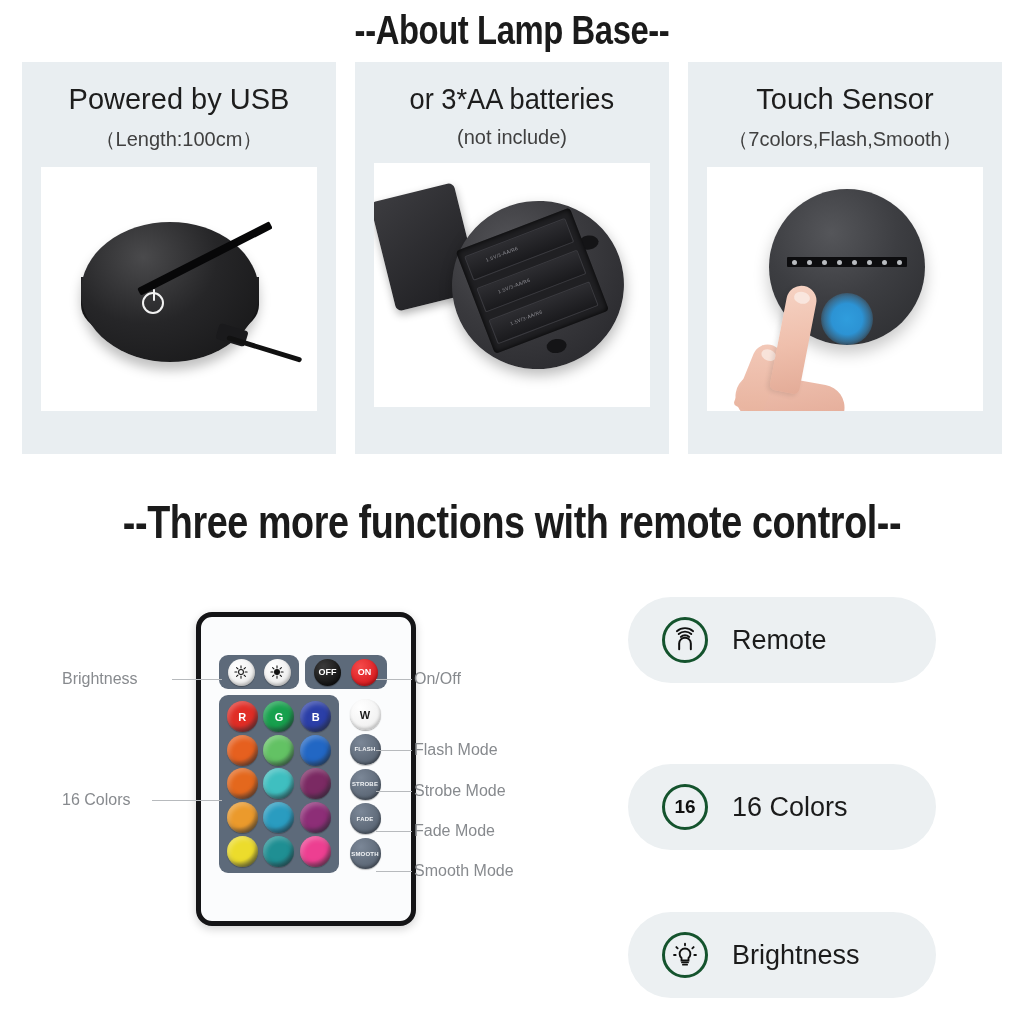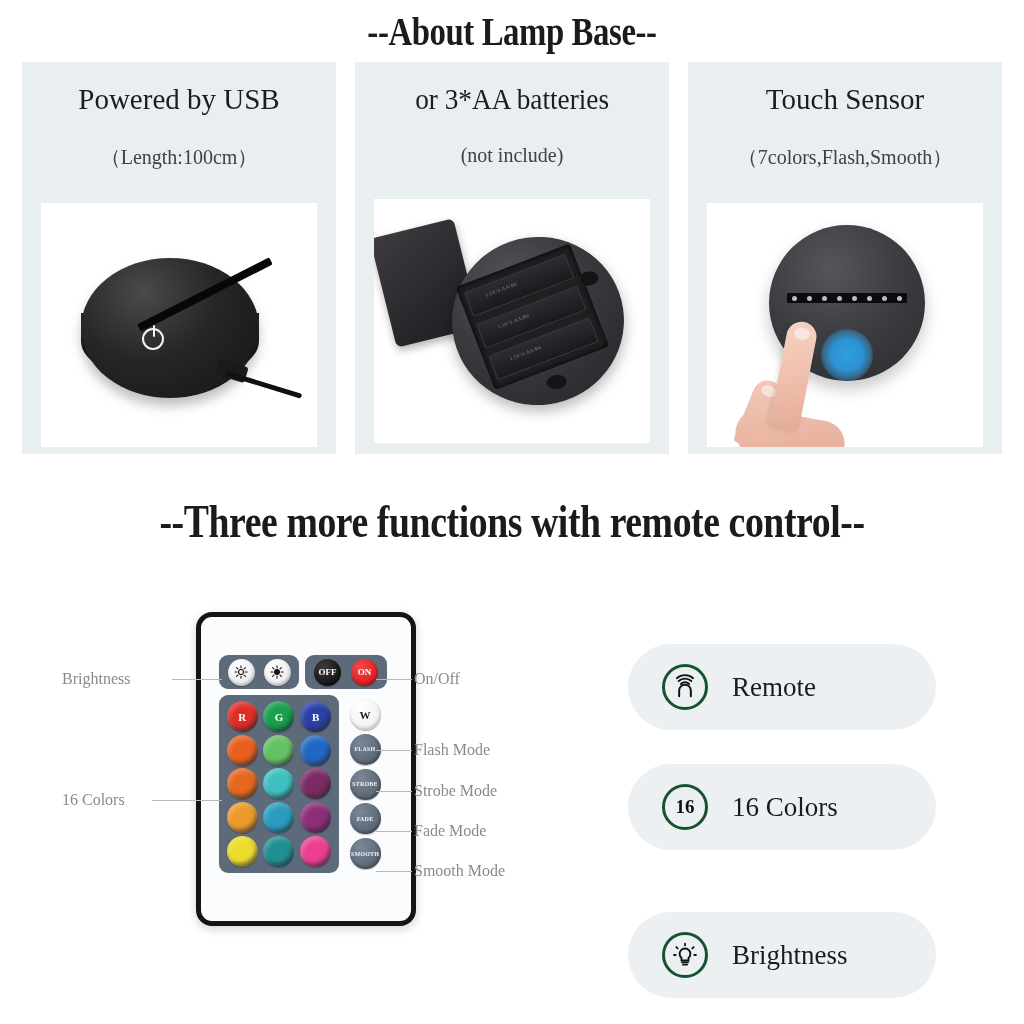--- a/index.html
+++ b/index.html
@@ -2,40 +2,40 @@
 <html><head>
 <meta charset="utf-8">
 <style>
   html,body{margin:0;padding:0;}
   body{
     width:1024px;height:1024px;
     background:#ffffff;
     font-family:"Liberation Sans","DejaVu Sans",sans-serif;
     overflow:hidden;position:relative;
   }
-  .stage{position:absolute;left:0;top:0;width:928px;height:1024px;font-family:Liberation Serif, serif;}
+  .stage{position:absolute;left:0;top:0;width:928px;height:1024px;}
 
   
   .main-title{
     position:absolute;left:0;width:1024px;text-align:center;
     font-size:40px;font-weight:700;color:#1b1b1b;
     letter-spacing:-0.5px;
     transform:scaleX(0.82);transform-origin:center top;
     white-space:nowrap;
   }
   #title-1{top:8px;}
   #title-2{top:495px;font-size:46px;}
 
   
   .panels{position:absolute;left:22px;top:62px;width:980px;height:392px;
           display:flex;justify-content:space-between;}
   .panel{
     width:314px;height:392px;background:#e9eef1;
     display:flex;flex-direction:column;align-items:center;
-    box-sizing:border-box;padding-top:22px;gap:18px;
+    box-sizing:border-box;padding-top:22px;
   }
   .panel-title{
     font-size:29px;color:#1d1d1d;font-weight:400;white-space:nowrap;
     line-height:1.05;
   }
   .panel-title.cond{transform:scaleX(0.94);}
   .panel-sub{
     font-size:20px;color:#404040;margin-top:12px;white-space:nowrap;
   }
   .photo{
@@ -390,21 +390,21 @@
 
   <div class="lead" style="left:376px;top:791px;width:36px;"></div>
   <div class="callout" style="left:414px;top:782px;">Strobe Mode</div>
 
   <div class="lead" style="left:376px;top:831px;width:36px;"></div>
   <div class="callout" style="left:414px;top:822px;">Fade Mode</div>
 
   <div class="lead" style="left:376px;top:871px;width:36px;"></div>
   <div class="callout" style="left:414px;top:862px;">Smooth Mode</div>
 
-  <div class="pill" style="top:644px;">
+  <div class="pill" style="top:597px;">
     <div class="pill-icon">
       <svg width="28" height="28" viewBox="0 0 24 24">
         <path d="M7 20 v-5 a5 5 0 0 1 10 0 v5" fill="none" stroke="#101010" stroke-width="1.7" stroke-linecap="round"></path>
         <path d="M8.4 9.4 a5.2 5.2 0 0 1 7.2 0" fill="none" stroke="#101010" stroke-width="1.6" stroke-linecap="round"></path>
         <path d="M6.6 6.9 a8 8 0 0 1 10.8 0" fill="none" stroke="#101010" stroke-width="1.6" stroke-linecap="round"></path>
         <path d="M5 4.5 a10.6 10.6 0 0 1 14 0" fill="none" stroke="#101010" stroke-width="1.5" stroke-linecap="round"></path>
       </svg>
     </div>
     <div class="pill-label">Remote</div>
   </div>

